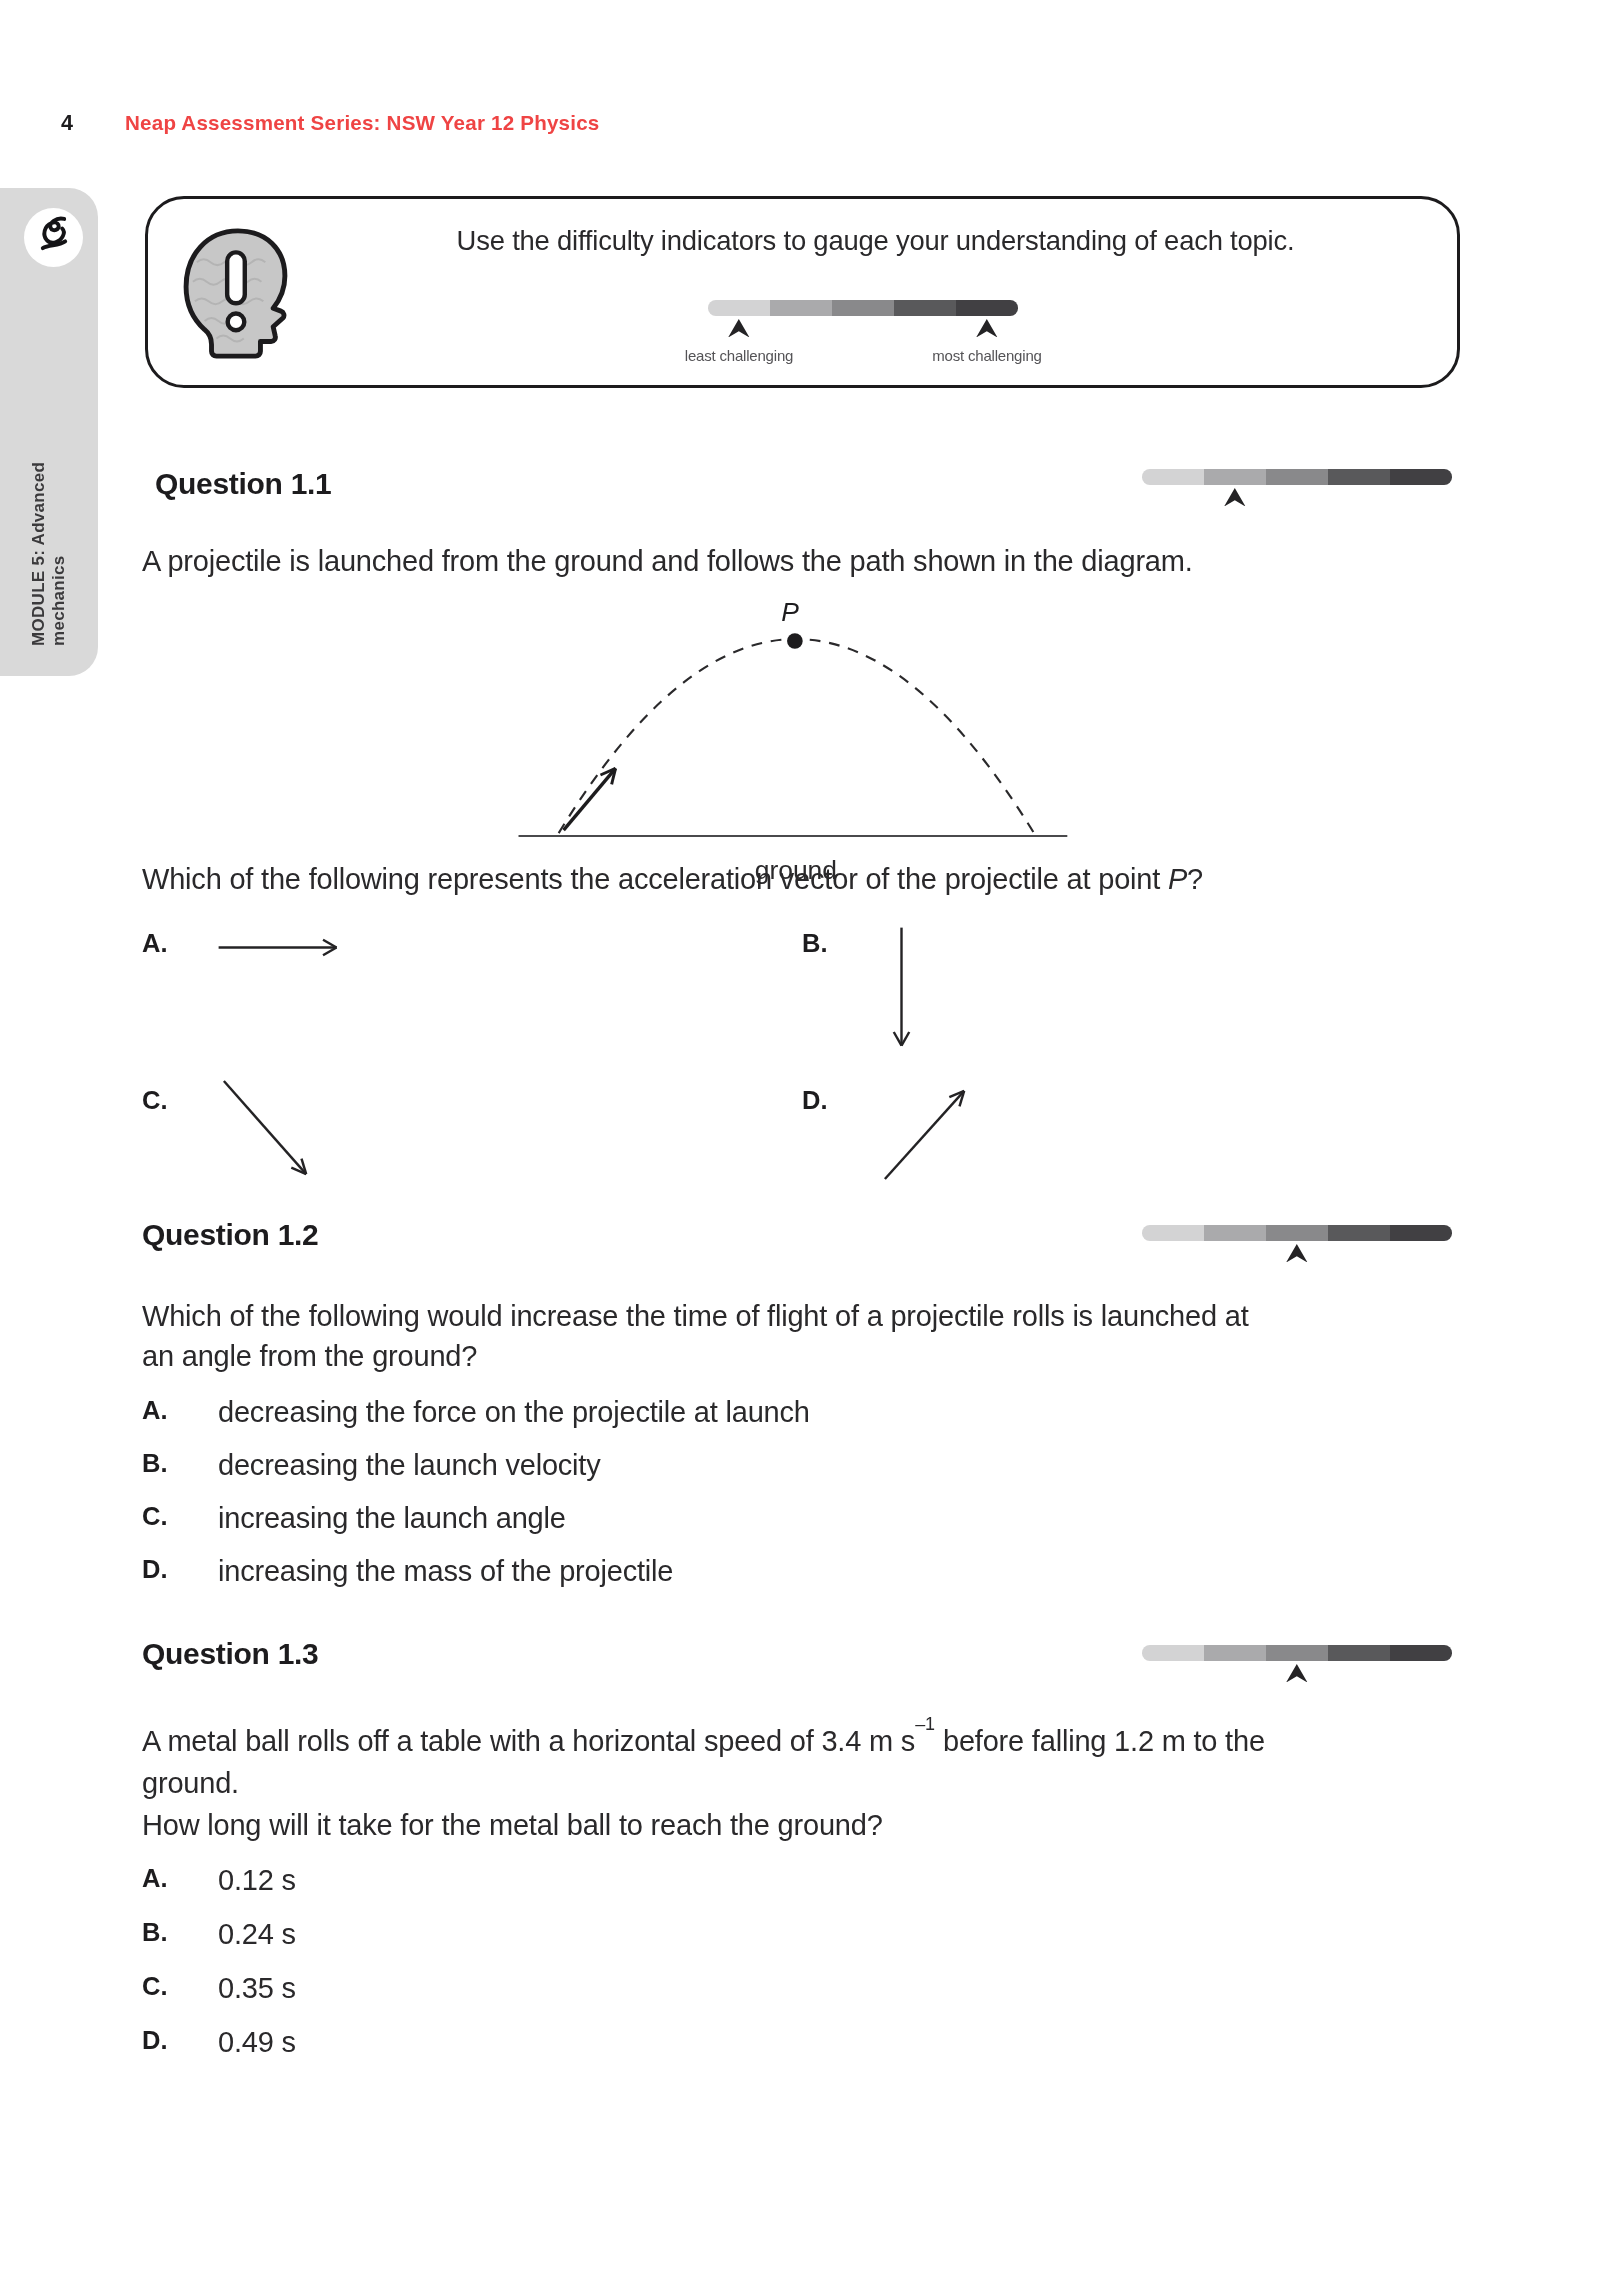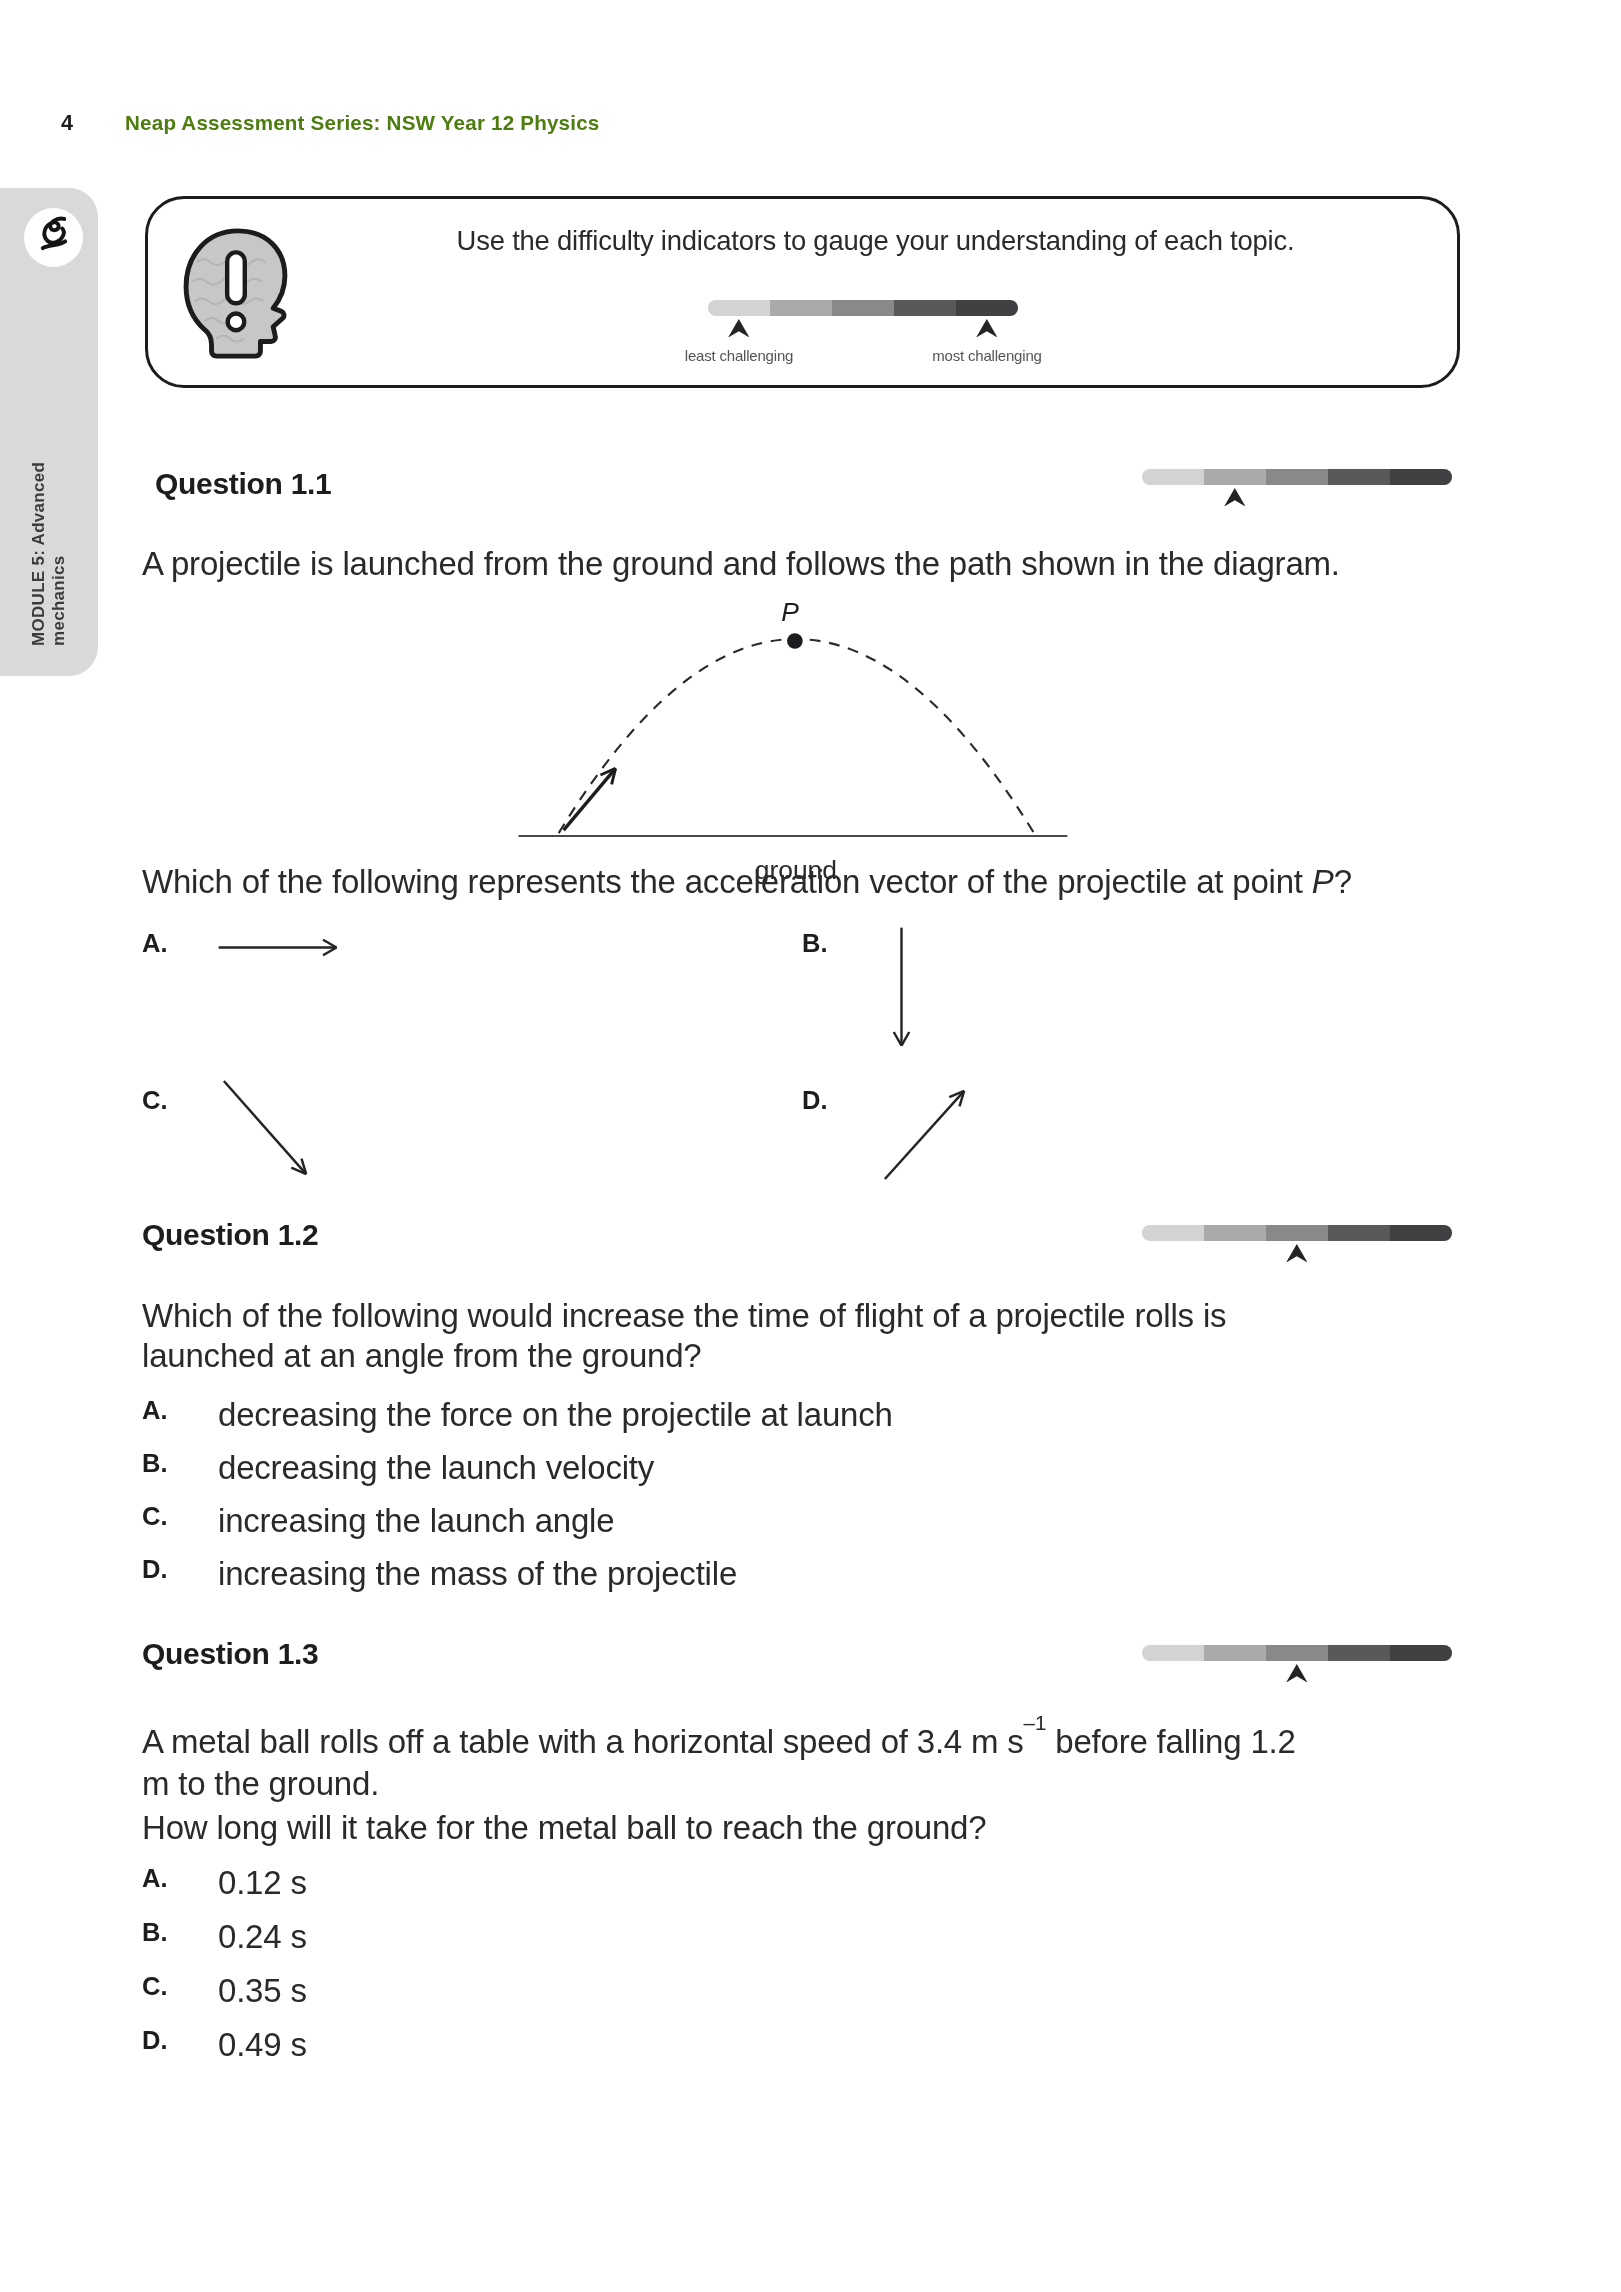--- a/index.html
+++ b/index.html
@@ -4,21 +4,21 @@
 <style>
   html,body{margin:0;padding:0;background:#ffffff;}
   .page{
     position:relative;width:1621px;height:2293px;background:#ffffff;
     font-family:"Liberation Sans",sans-serif;color:#2a292b;overflow:hidden;
   }
   .abs{position:absolute;}
 
   
   .page-num{font-size:21.6px;font-weight:bold;color:#1d1c1e;}
-  .header-title{font-size:20.6px;font-weight:bold;color:#4d7c0f;letter-spacing:0.2px;}
+  .header-title{font-size:20.6px;font-weight:bold;color:#ef4444;letter-spacing:0.2px;}
 
   
   .module-tab{left:0;top:188px;width:98px;height:488px;background:#d9d9d9;border-radius:0 29px 29px 0;}
   .module-icon-circle{position:absolute;left:23.5px;top:19.6px;width:59px;height:59px;background:#ffffff;border-radius:50%;
     display:flex;align-items:center;justify-content:center;}
   .module-label{position:absolute;left:0;top:184px;width:98px;height:274px;
     writing-mode:vertical-rl;transform:rotate(180deg);
     font-size:17px;font-weight:bold;color:#3b3a3c;letter-spacing:0.3px;
     display:flex;align-items:center;justify-content:center;}
 
@@ -29,21 +29,21 @@
   
   .meter{position:absolute;width:310px;}
   .diff-bar{height:15.7px;border-radius:7.8px;overflow:hidden;display:flex;}
   .diff-bar .seg{flex:1;height:100%;}
   .diff-arrow{position:absolute;top:18.6px;width:21.6px;margin-left:-10.8px;}
   .diff-arrow svg{display:block;}
   .meter-label{position:absolute;top:47px;transform:translateX(-50%);font-size:15px;color:#545356;white-space:nowrap;letter-spacing:-0.2px;}
 
   
   .q-heading{font-size:30px;font-weight:bold;color:#1d1c1e;letter-spacing:-0.3px;}
-  .body-text{font-size:33px;color:#2a292b;letter-spacing:-0.2px;}
+  .body-text{font-size:29px;color:#2a292b;letter-spacing:-0.2px;}
   .opt-label{font-size:25.5px;font-weight:bold;color:#1d1c1e;}
   .ital{font-style:italic;}
   sup.exp{font-size:0.62em;position:relative;top:-0.55em;letter-spacing:0;}
   .diagram-text{font-size:27px;fill:#2a292b;}
   .p-label{font-size:27px;font-style:italic;fill:#1d1c1e;}
 </style>
 </head>
 <body>
 
 <div class="page">

